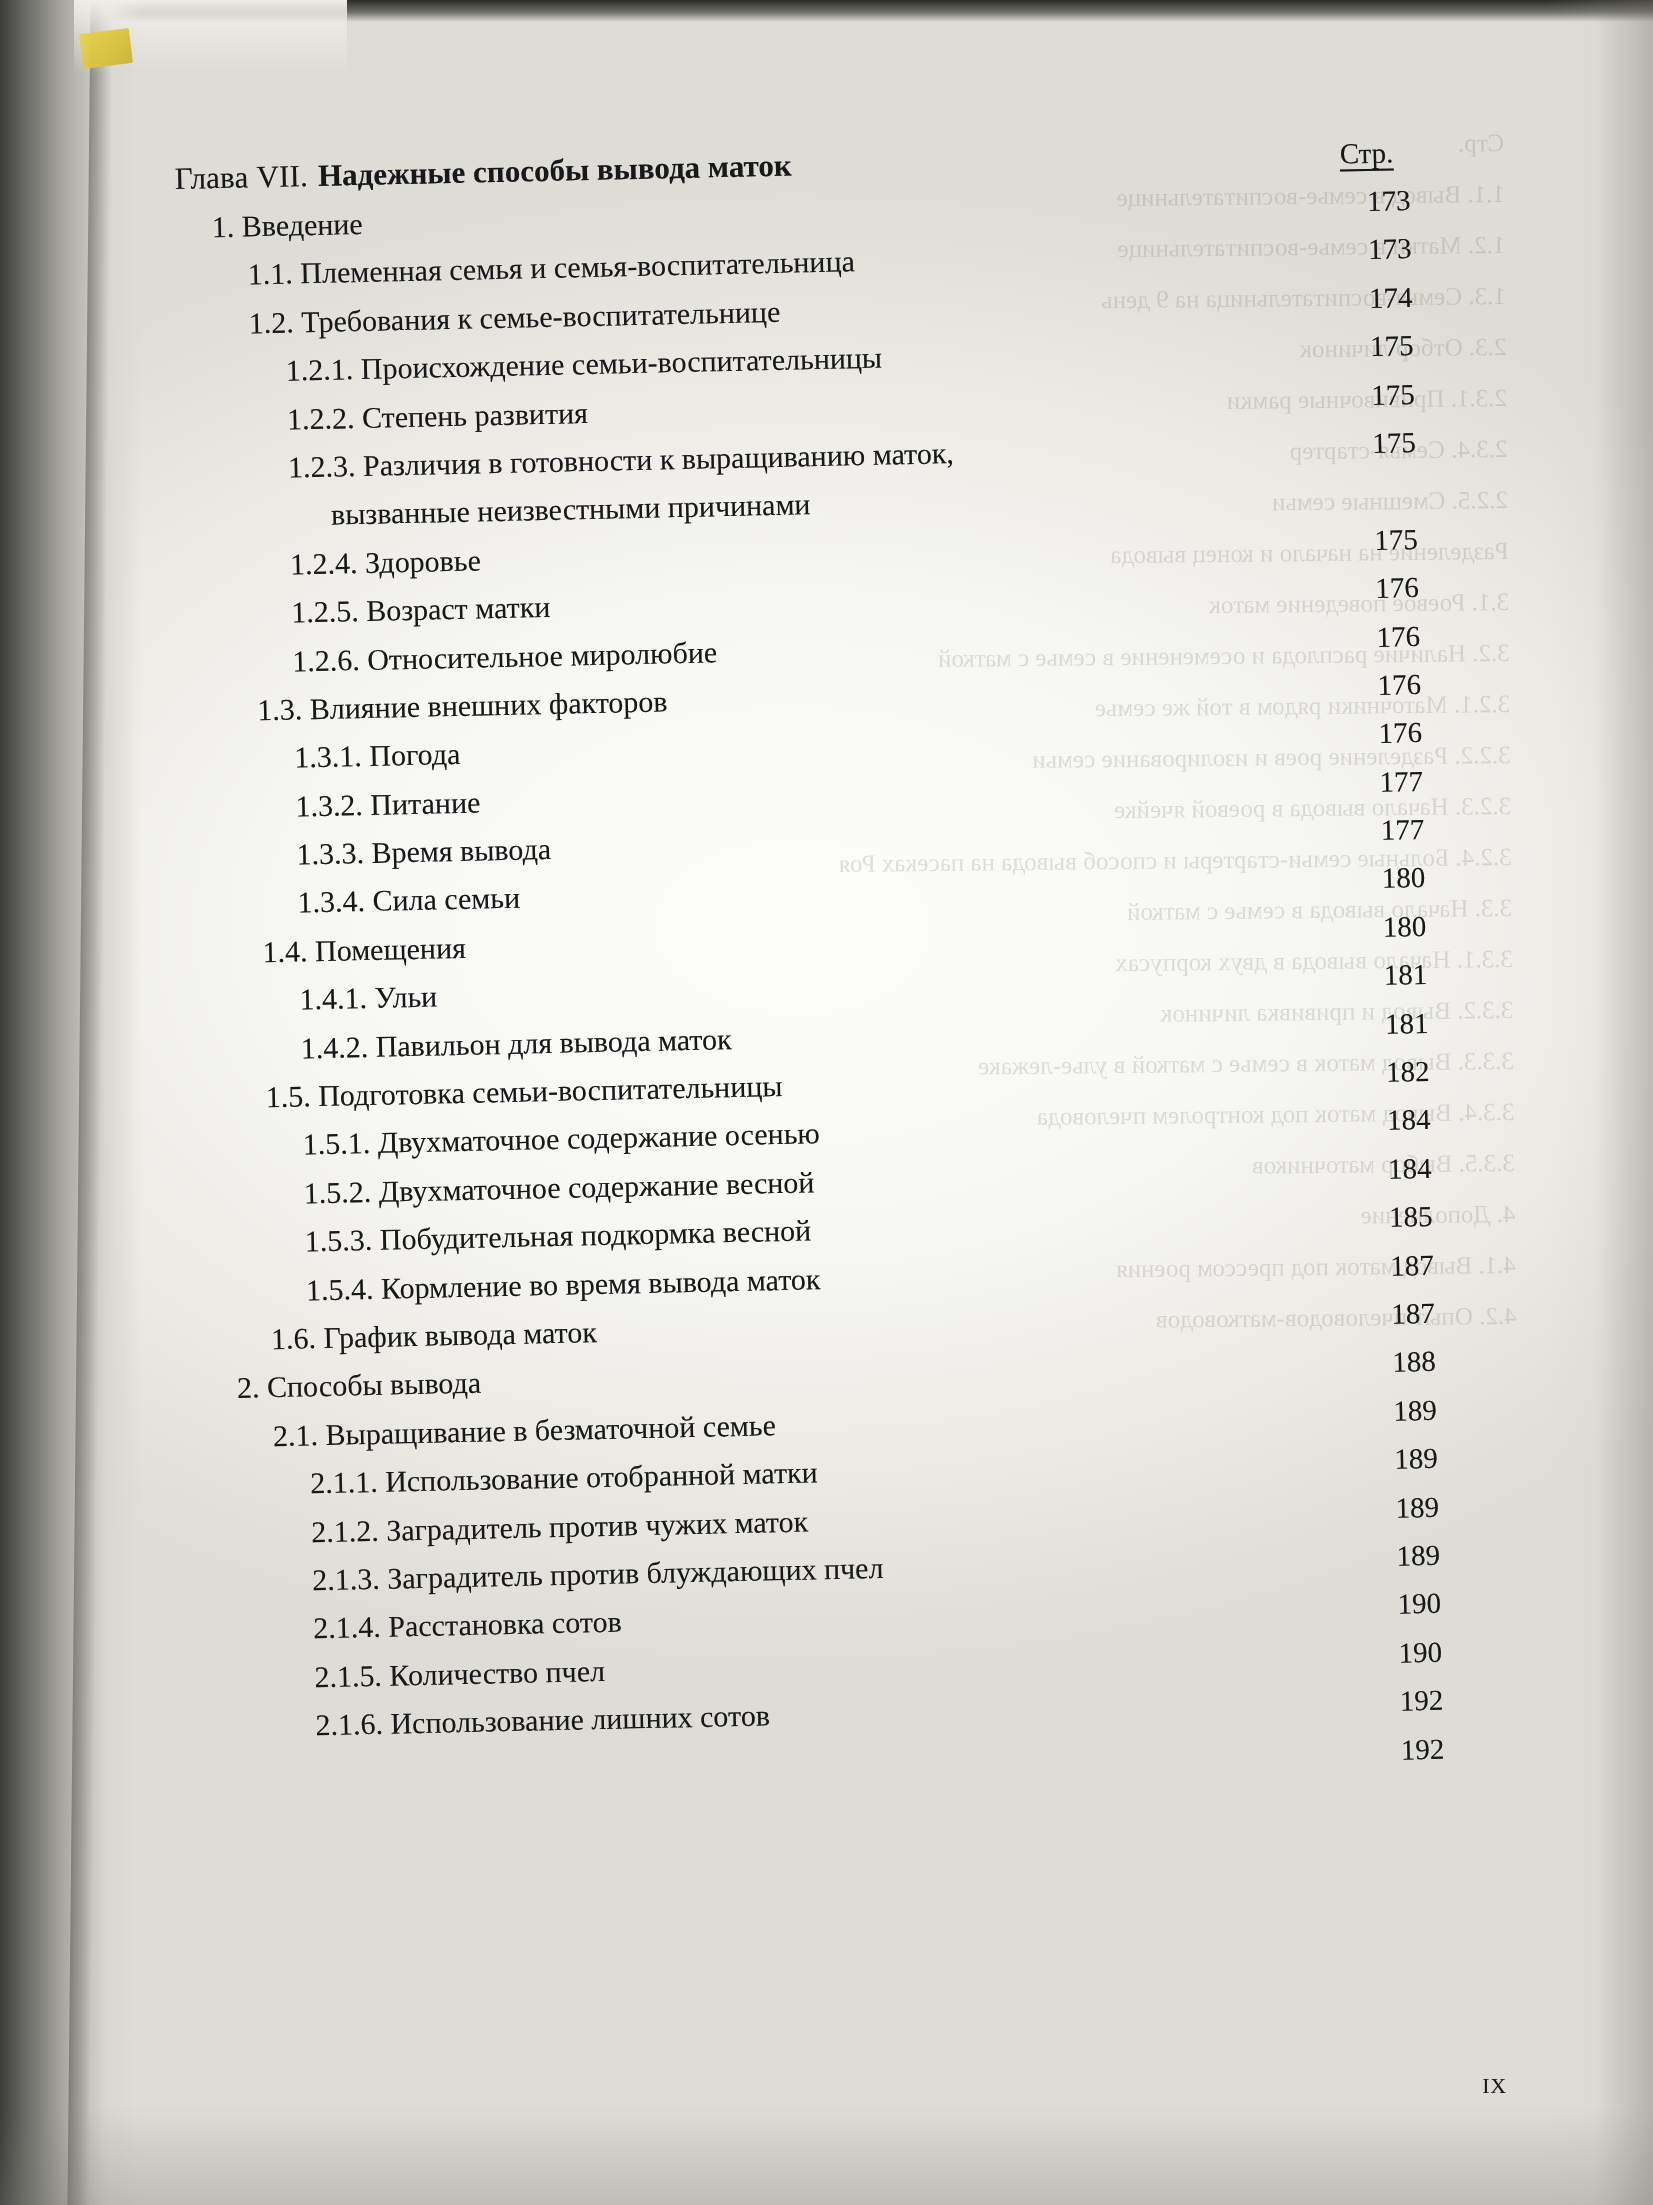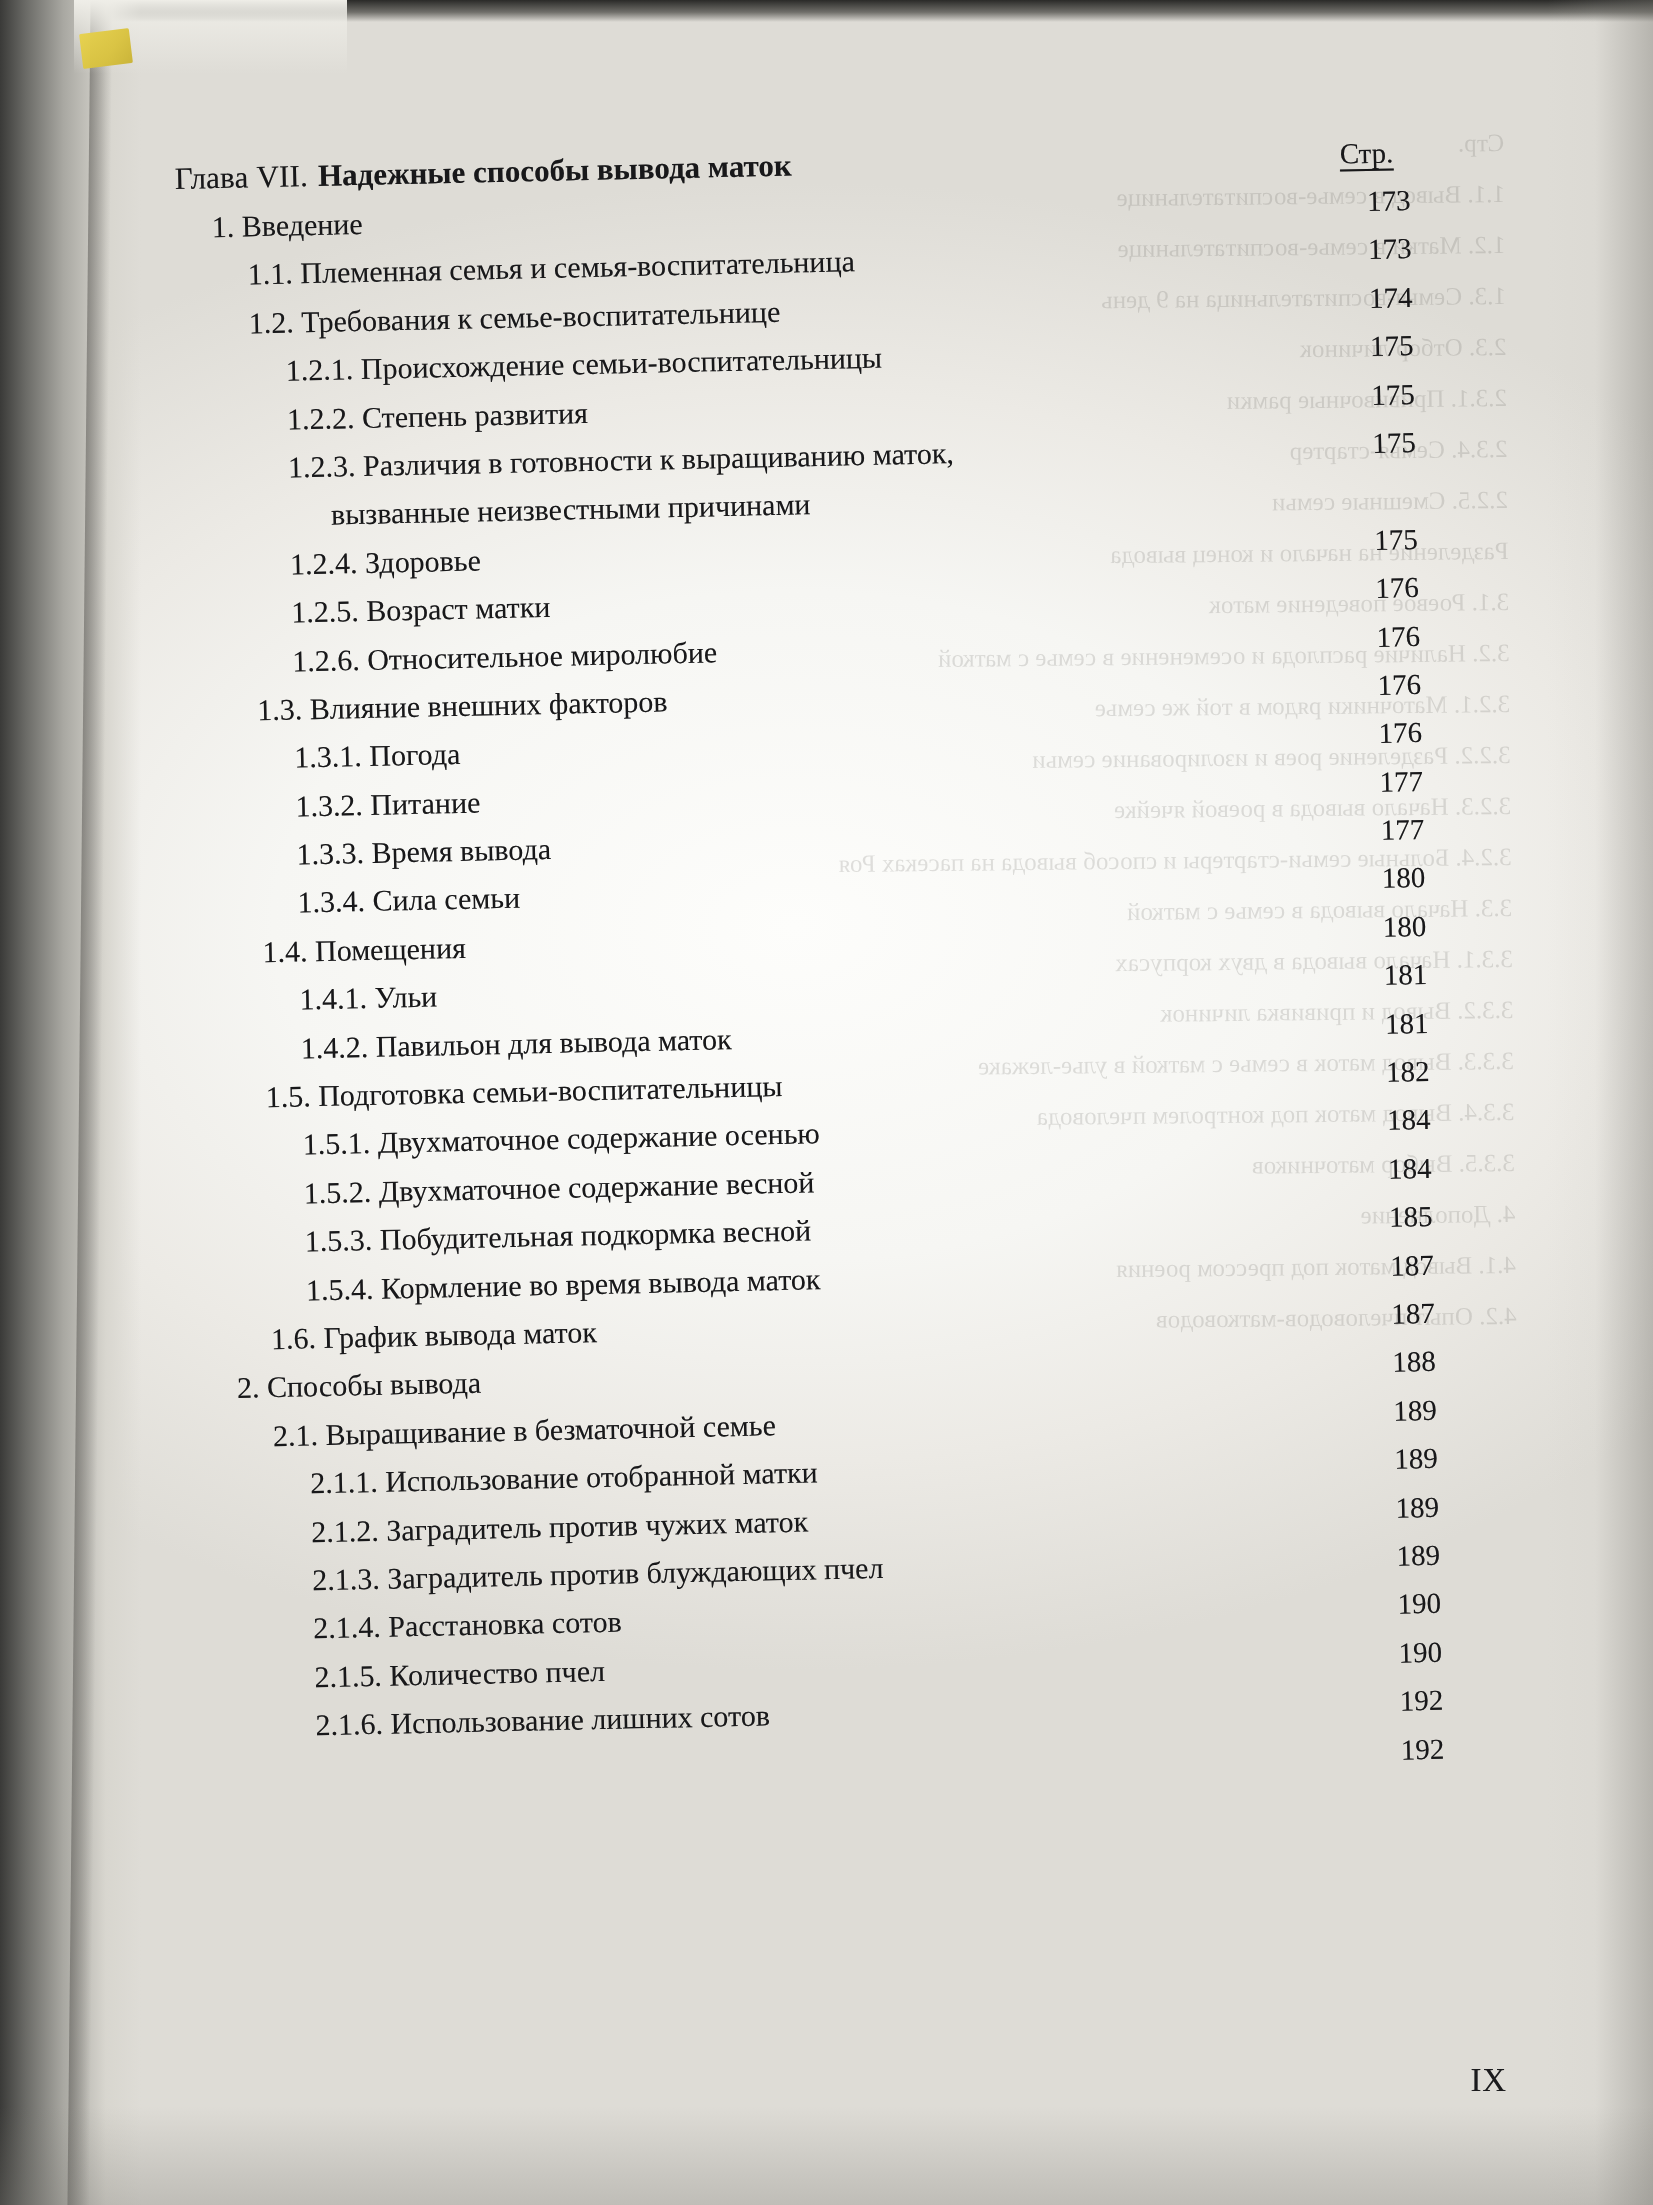--- a/index.html
+++ b/index.html
@@ -152,21 +152,21 @@
   
   .lv1 { padding-left: 36px; }
   .lv2 { padding-left: 71px; }
   .lv3 { padding-left: 107px; }
   .lv2w { padding-left: 149px; }
 
   .folio {
     position: absolute;
     right: 147px;
     bottom: 106px;
-    font-size: 33px;
+    font-size: 22px;
     color: #1b1b1d;
     letter-spacing: 0.8px;
     text-align: center;
   }
 
   
   .toc, .folio { text-shadow: 0 0 0.5px rgba(0,0,0,0.35); }
 </style>
 </head>
 <body>

